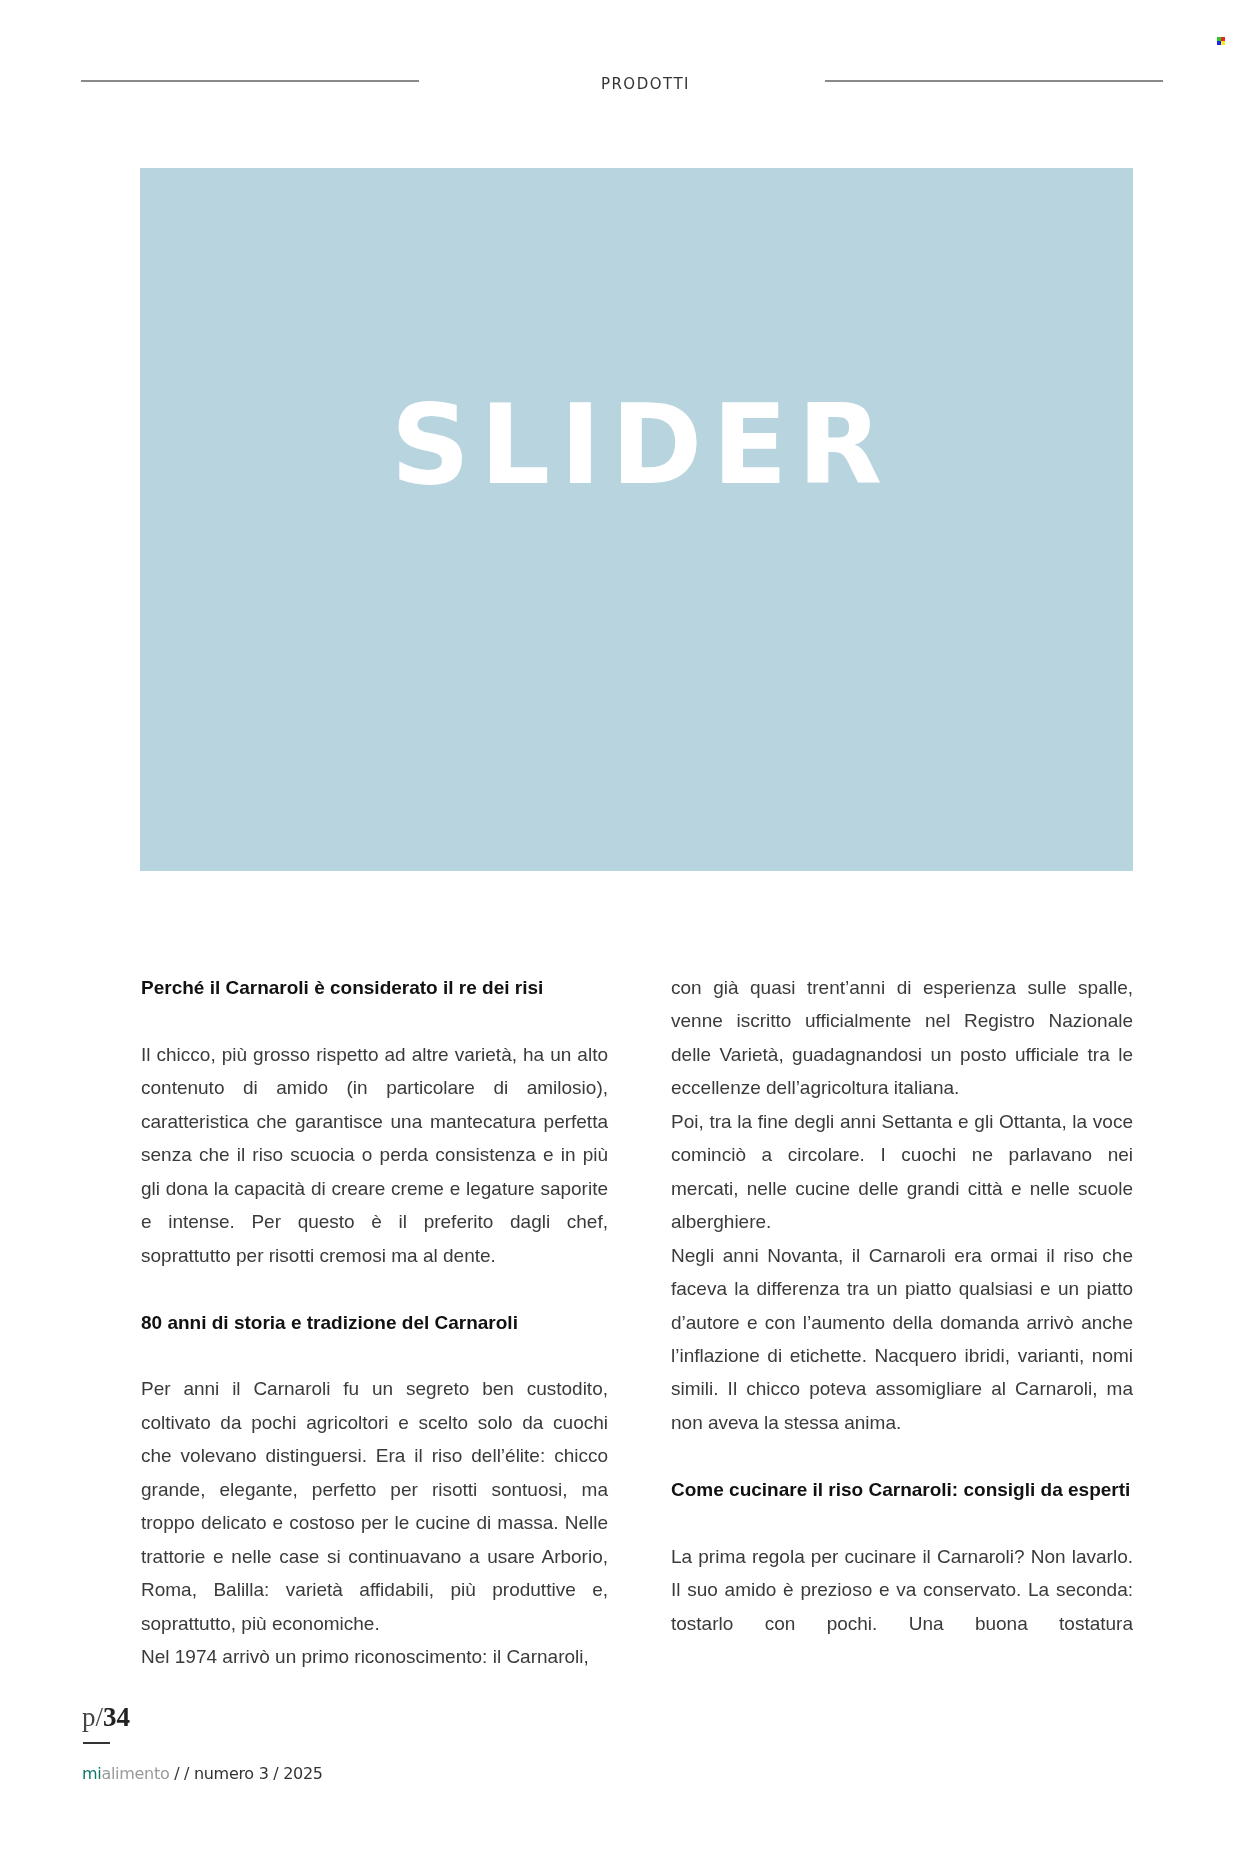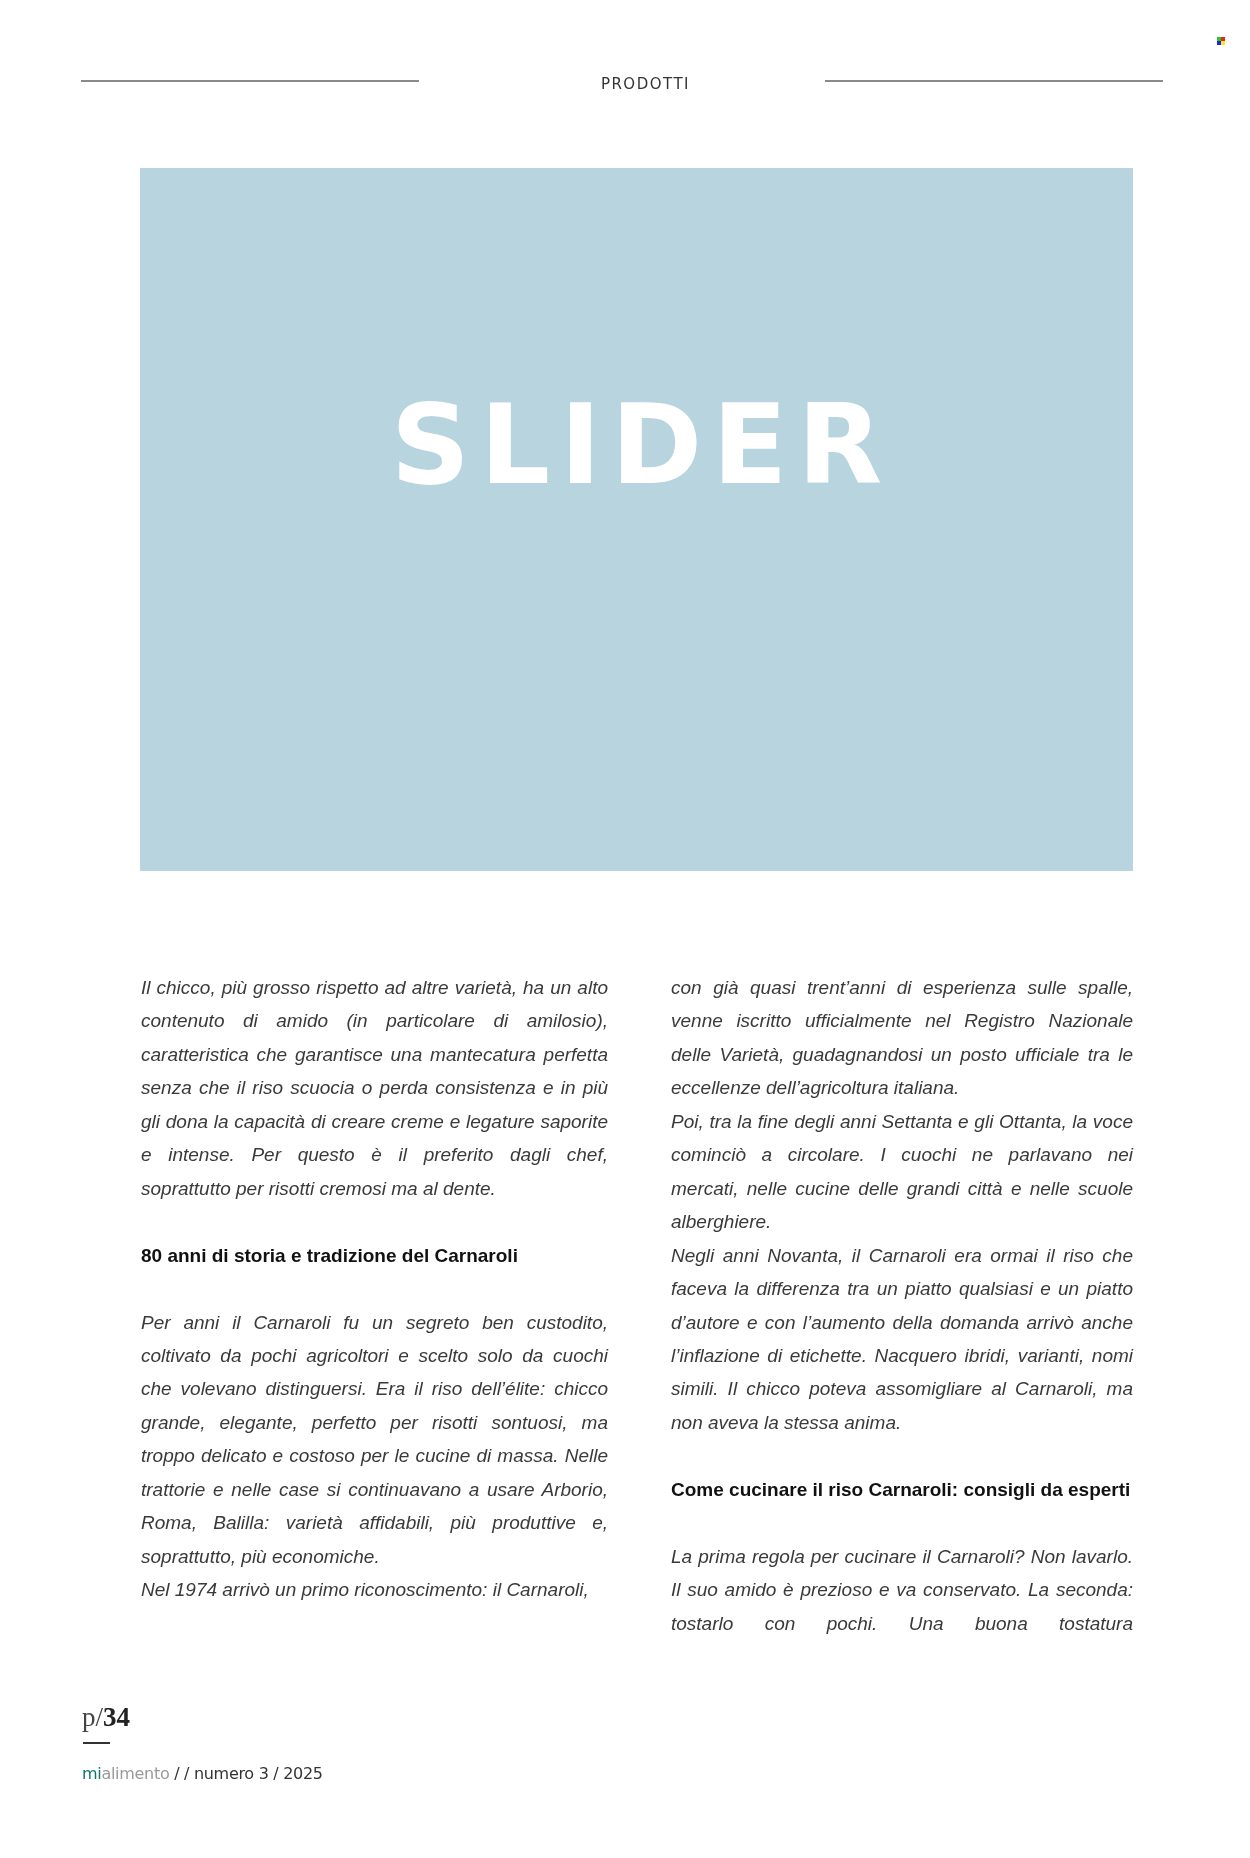--- a/index.html
+++ b/index.html
@@ -8,21 +8,21 @@
     .hdr-line.left { left: 81px; width: 338px; }
     .hdr-line.right { left: 825px; width: 338px; }
     .section-label { position: absolute; top: 75px; left: 560px; width: 130px; text-align: right; font-size: 15px; letter-spacing: 1.5px; color: #333333; font-family: "DejaVu Sans", sans-serif; }
     .color-mark { position: absolute; left: 1217px; top: 37px; width: 8px; height: 8px; }
     .color-mark span { position: absolute; width: 4px; height: 4px; }
     .slider { position: absolute; left: 140px; top: 168px; width: 993px; height: 703px; background: #b8d4df; display: flex; align-items: center; justify-content: center; }
     .slider-text { color: #ffffff; font-family: "DejaVu Sans", sans-serif; font-weight: bold; font-size: 110px; letter-spacing: 10px; margin-top: -150px; margin-left: 10px; }
     .col { position: absolute; top: 971px; font-size: 19px; line-height: 33.45px; text-align: justify; }
     .col.left { left: 141px; width: 467px; }
     .col.right { left: 671px; width: 462px; }
-    .col p { margin: 0; font-style: italic; }
+    .col p { margin: 0; }
     .col h3 { margin: 0 0 33.45px 0; font-size: 19px; font-weight: bold; color: #111111; line-height: 33.45px; }
     .col .gap { height: 33.45px; }
     .page-num { position: absolute; left: 82px; top: 1702px; font-size: 27px; color: #333333; font-family: Liberation Serif, serif; }
     .page-num .p { font-weight: normal; color: #444; }
     .page-num .n { font-weight: bold; color: #222; }
     .page-dash { position: absolute; left: 83px; top: 1742px; width: 27px; height: 2px; background: #333333; }
     .footer { position: absolute; left: 82px; top: 1764px; font-size: 16px; color: #333333; font-family: "DejaVu Sans", sans-serif; letter-spacing: -0.3px; }
     .footer .brand-a { color: #0f766e; }
     .footer .brand-b { color: #9a9a9a; }
   </style>
@@ -38,20 +38,21 @@
   <span style="left:4px;top:0;background:#ee2222;"></span>
   <span style="left:0;top:4px;background:#2222ee;"></span>
   <span style="left:4px;top:4px;background:#eeee22;"></span>
 </div>
 
 <div class="slider">
   <div class="slider-text">SLIDER</div>
 </div>
 
 <div class="col left">
+  <h3>Perché il Carnaroli è considerato il re dei risi</h3>
   <p>Il chicco, più grosso rispetto ad altre varietà, ha un alto contenuto di amido (in particolare di amilosio), caratteristica che garantisce una mantecatura perfetta senza che il riso scuocia o perda consistenza e in più gli dona la capacità di creare creme e legature saporite e intense. Per questo è il preferito dagli chef, soprattutto per risotti cremosi ma al dente.</p>
   <div class="gap"></div>
   <h3>80 anni di storia e tradizione del Carnaroli</h3>
   <p>Per anni il Carnaroli fu un segreto ben custodito, coltivato da pochi agricoltori e scelto solo da cuochi che volevano distinguersi. Era il riso dell’élite: chicco grande, elegante, perfetto per risotti sontuosi, ma troppo delicato e costoso per le cucine di massa. Nelle trattorie e nelle case si continuavano a usare Arborio, Roma, Balilla: varietà affidabili, più produttive e, soprattutto, più economiche.</p>
   <p style="text-align:left;">Nel 1974 arrivò un primo riconoscimento: il Carnaroli,</p>
 </div>
 
 <div class="col right">
   <p>con già quasi trent’anni di esperienza sulle spalle, venne iscritto ufficialmente nel Registro Nazionale delle Varietà, guadagnandosi un posto ufficiale tra le eccellenze dell’agricoltura italiana.</p>
   <p>Poi, tra la fine degli anni Settanta e gli Ottanta, la voce cominciò a circolare. I cuochi ne parlavano nei mercati, nelle cucine delle grandi città e nelle scuole alberghiere.</p>

